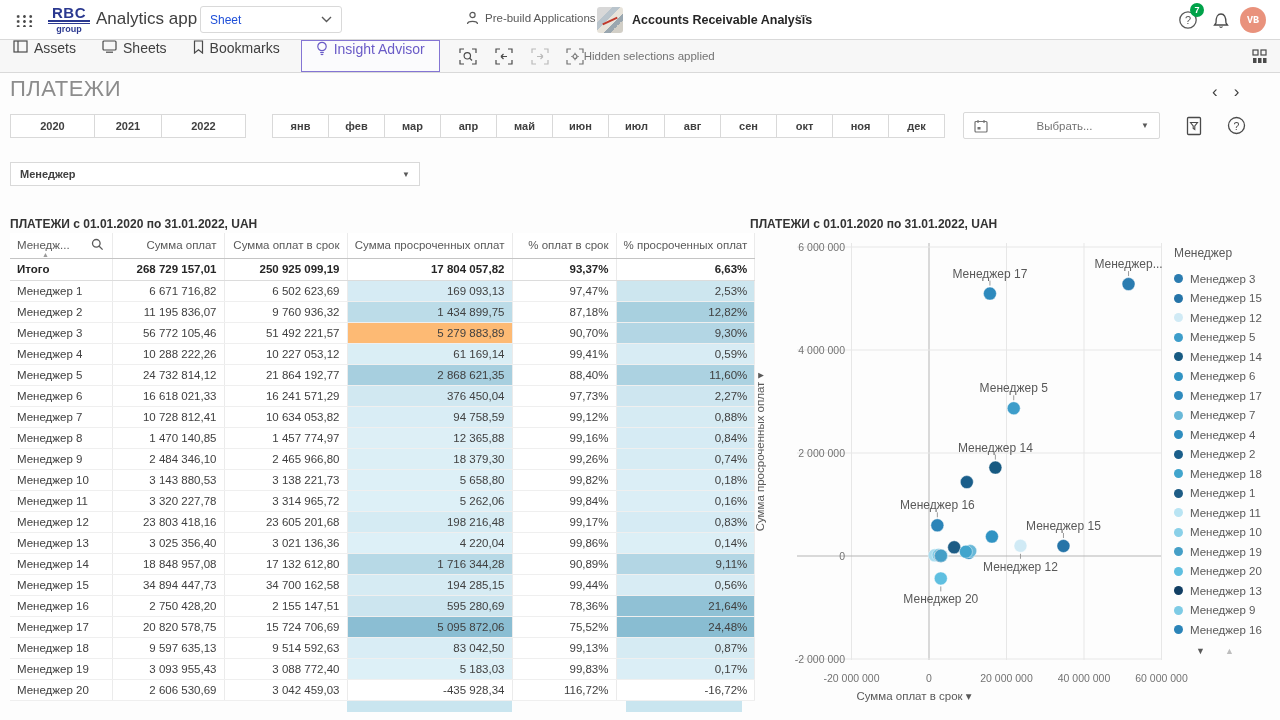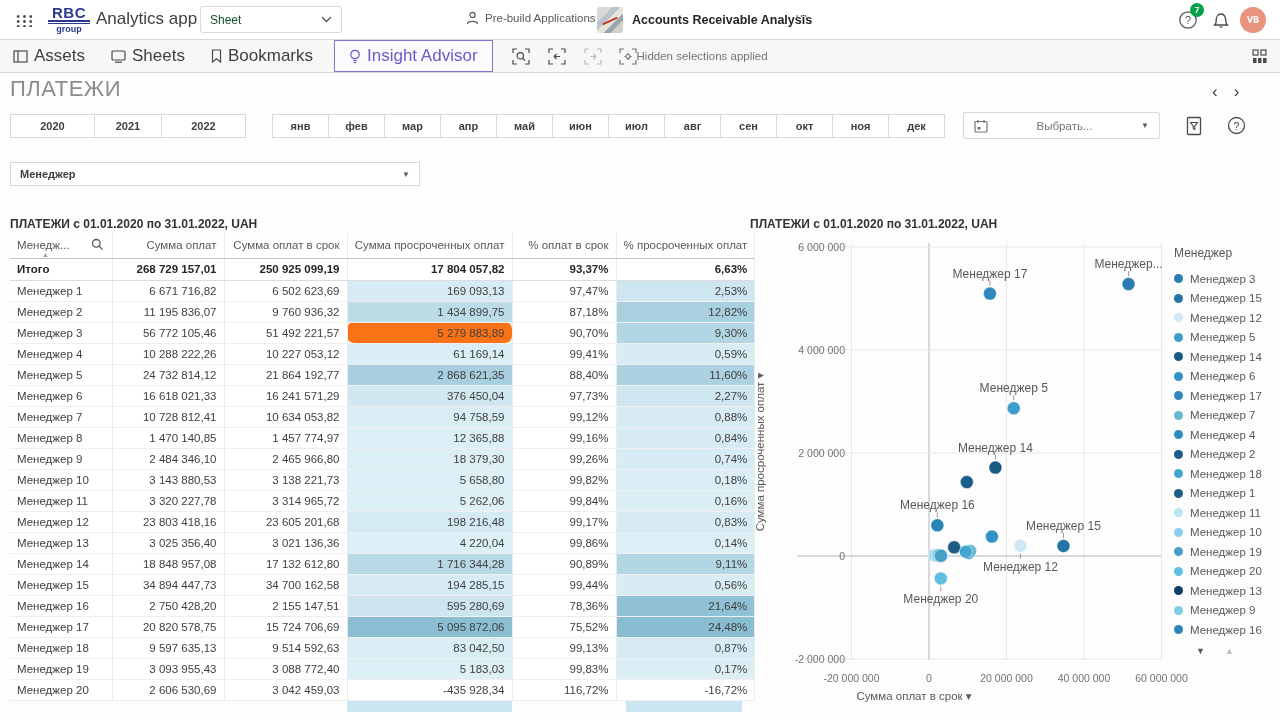--- a/index.html
+++ b/index.html
@@ -9,39 +9,39 @@
   
   .topbar { position:absolute; left:0; top:0; width:1280px; height:40px; background:#fff; border-bottom:1px solid #d9d9d9; }
   .waffle { position:absolute; left:14px; top:13px; width:19px; height:14px;
             background-image:radial-gradient(#4a4a4a 1.5px, transparent 1.6px);
             background-size:6.3px 5px; background-position:1px 1px; cursor:pointer; }
   .logo { position:absolute; left:48px; top:5px; width:42px; text-align:center; cursor:pointer; }
   .logo .l1 { font-size:15px; font-weight:bold; color:#2b3990; letter-spacing:.5px; border-bottom:2px solid #2b3990; line-height:15px; }
   .logo .l2 { font-size:9px; font-weight:bold; color:#2b3990; line-height:10px; border-top:1px solid #2b3990; margin-top:1px;}
   .app-title { position:absolute; left:96px; top:9px; font-size:17px; color:#404040; }
   .sheet-select { position:absolute; left:200px; top:6px; width:142px; height:27px; border:1px solid #d9d9d9; border-radius:3px; background:#fff; display:flex; align-items:center; padding:0 9px; cursor:pointer; }
-  .sheet-select .lbl { font-size:12px; color:#14532d; flex:1; }
+  .sheet-select .lbl { font-size:12px; color:#1d4ed8; flex:1; }
   .prebuild { position:absolute; left:466px; top:11px; display:flex; align-items:center; gap:6px; cursor:pointer; }
   .prebuild span { font-size:11.5px; color:#595959; }
   .thumb { position:absolute; left:597px; top:7px; width:26px; height:26px; border-radius:3px;
            background:linear-gradient(135deg,#d8d8d8 0 30%,#b9c4cc 30% 45%,#e7e3da 45% 62%,#9aa7b0 62% 75%,#d2cfc7 75%); }
   .thumb:after { content:""; position:absolute; left:5px; top:13px; width:16px; height:2px; background:#c0392b; transform:rotate(-25deg); }
   .doc-title { position:absolute; left:632px; top:13px; font-size:12.5px; font-weight:bold; color:#262626; }
   .dots { position:absolute; left:795px; top:8px; font-size:13px; color:#595959; letter-spacing:1px; cursor:pointer; }
   .ask-box { position:absolute; left:865px; top:5px; width:295px; height:29px; border:1px solid #d9d9d9; border-radius:3px; background:#fff; display:flex; align-items:center; padding:0 10px; gap:9px; }
   .ask-box input { border:none; outline:none; font-size:11.5px; color:#404040; width:100%; background:transparent; font-family:"Liberation Sans",sans-serif;}
   .ask-box input::placeholder { color:#b0b0b0; }
   .help-wrap { position:absolute; left:1178px; top:10px; width:22px; height:22px; cursor:pointer;}
   .badge { position:absolute; left:12px; top:-7px; min-width:14px; height:14px; border-radius:7px; background:#00a249; color:#fff; font-size:9px; font-weight:bold; display:flex; align-items:center; justify-content:center; }
   .bell { position:absolute; left:1212px; top:10px; cursor:pointer;}
   .avatar { position:absolute; left:1240px; top:7px; width:26px; height:26px; border-radius:50%; background:#e9927c; color:#fff; font-size:10px; font-weight:bold; display:flex; align-items:center; justify-content:center; cursor:pointer;font-family:Liberation Mono, monospace; }
 
   
   .toolbar { position:absolute; left:0; top:40px; width:1280px; height:33px; background:#f7f7f7; border-bottom:1px solid #d9d9d9; display:flex; align-items:stretch; }
-  .tb-item { display:flex; align-items:center; gap:6px; padding:0 13px; font-size:17px; color:#404040; cursor:pointer; }
+  .tb-item { display:flex; gap:6px; padding:0 13px; font-size:14px; color:#404040; cursor:pointer; }
   .tb-ia { border:1px solid #8475d4; background:#fbfbfd; color:#6a5bc7; margin-left:8px; padding:0 14px; }
   .tb-ia svg { stroke:#6a5bc7 !important; }
   .tb-iconbtn { display:flex; align-items:center; padding:0 9px; cursor:pointer; }
   .tb-iconbtn.disabled { opacity:.35; cursor:default; }
   .tb-status { display:flex; align-items:center; padding:0 8px; font-size:11.5px; color:#737373; }
   .tb-right { position:absolute; right:12px; top:0; height:33px; display:flex; align-items:center; cursor:pointer;}
 
   
   .sheet-title { position:absolute; left:10px; top:76px; font-size:22px; color:#8c8c8c; letter-spacing:.5px; }
   .nav-arrows { position:absolute; left:1212px; top:82px; display:flex; gap:16px; font-size:17px; color:#404040; }
@@ -294,21 +294,21 @@
           <td>11 195 836,07</td>
           <td>9 760 936,32</td>
           <td style="background: rgb(188, 220, 232);">1 434 899,75</td>
           <td>87,18%</td>
           <td style="background: rgb(168, 208, 223);">12,82%</td>
         </tr>
         <tr>
           <td>Менеджер 3</td>
           <td>56 772 105,46</td>
           <td>51 492 221,57</td>
-          <td style="background: #f97316; border-radius: 7px;">5 279 883,89</td>
+          <td style="background: #fdba74;">5 279 883,89</td>
           <td>90,70%</td>
           <td style="background: rgb(179, 214, 228);">9,30%</td>
         </tr>
         <tr>
           <td>Менеджер 4</td>
           <td>10 288 222,26</td>
           <td>10 227 053,12</td>
           <td style="background: rgb(218, 238, 245);">61 169,14</td>
           <td>99,41%</td>
           <td style="background: rgb(216, 236, 244);">0,59%</td>

